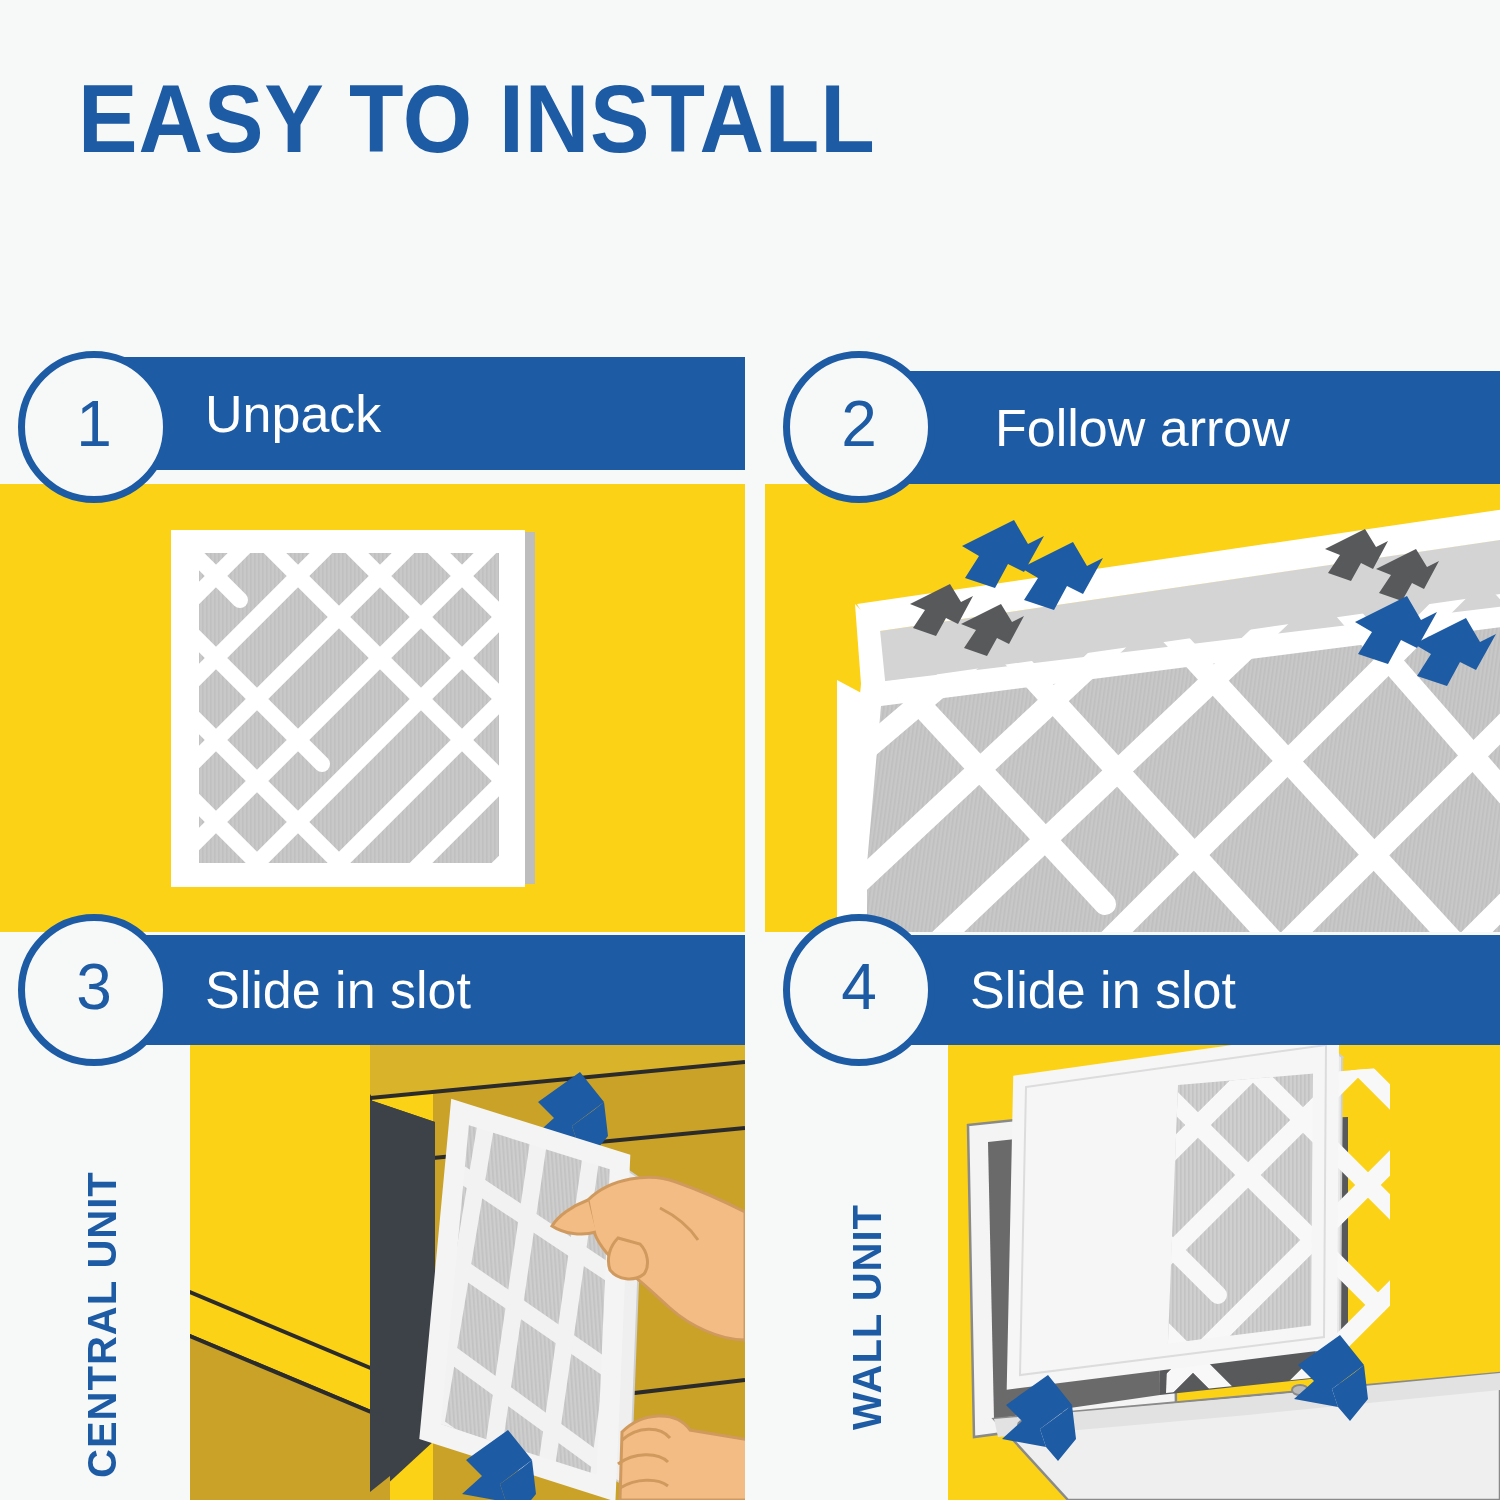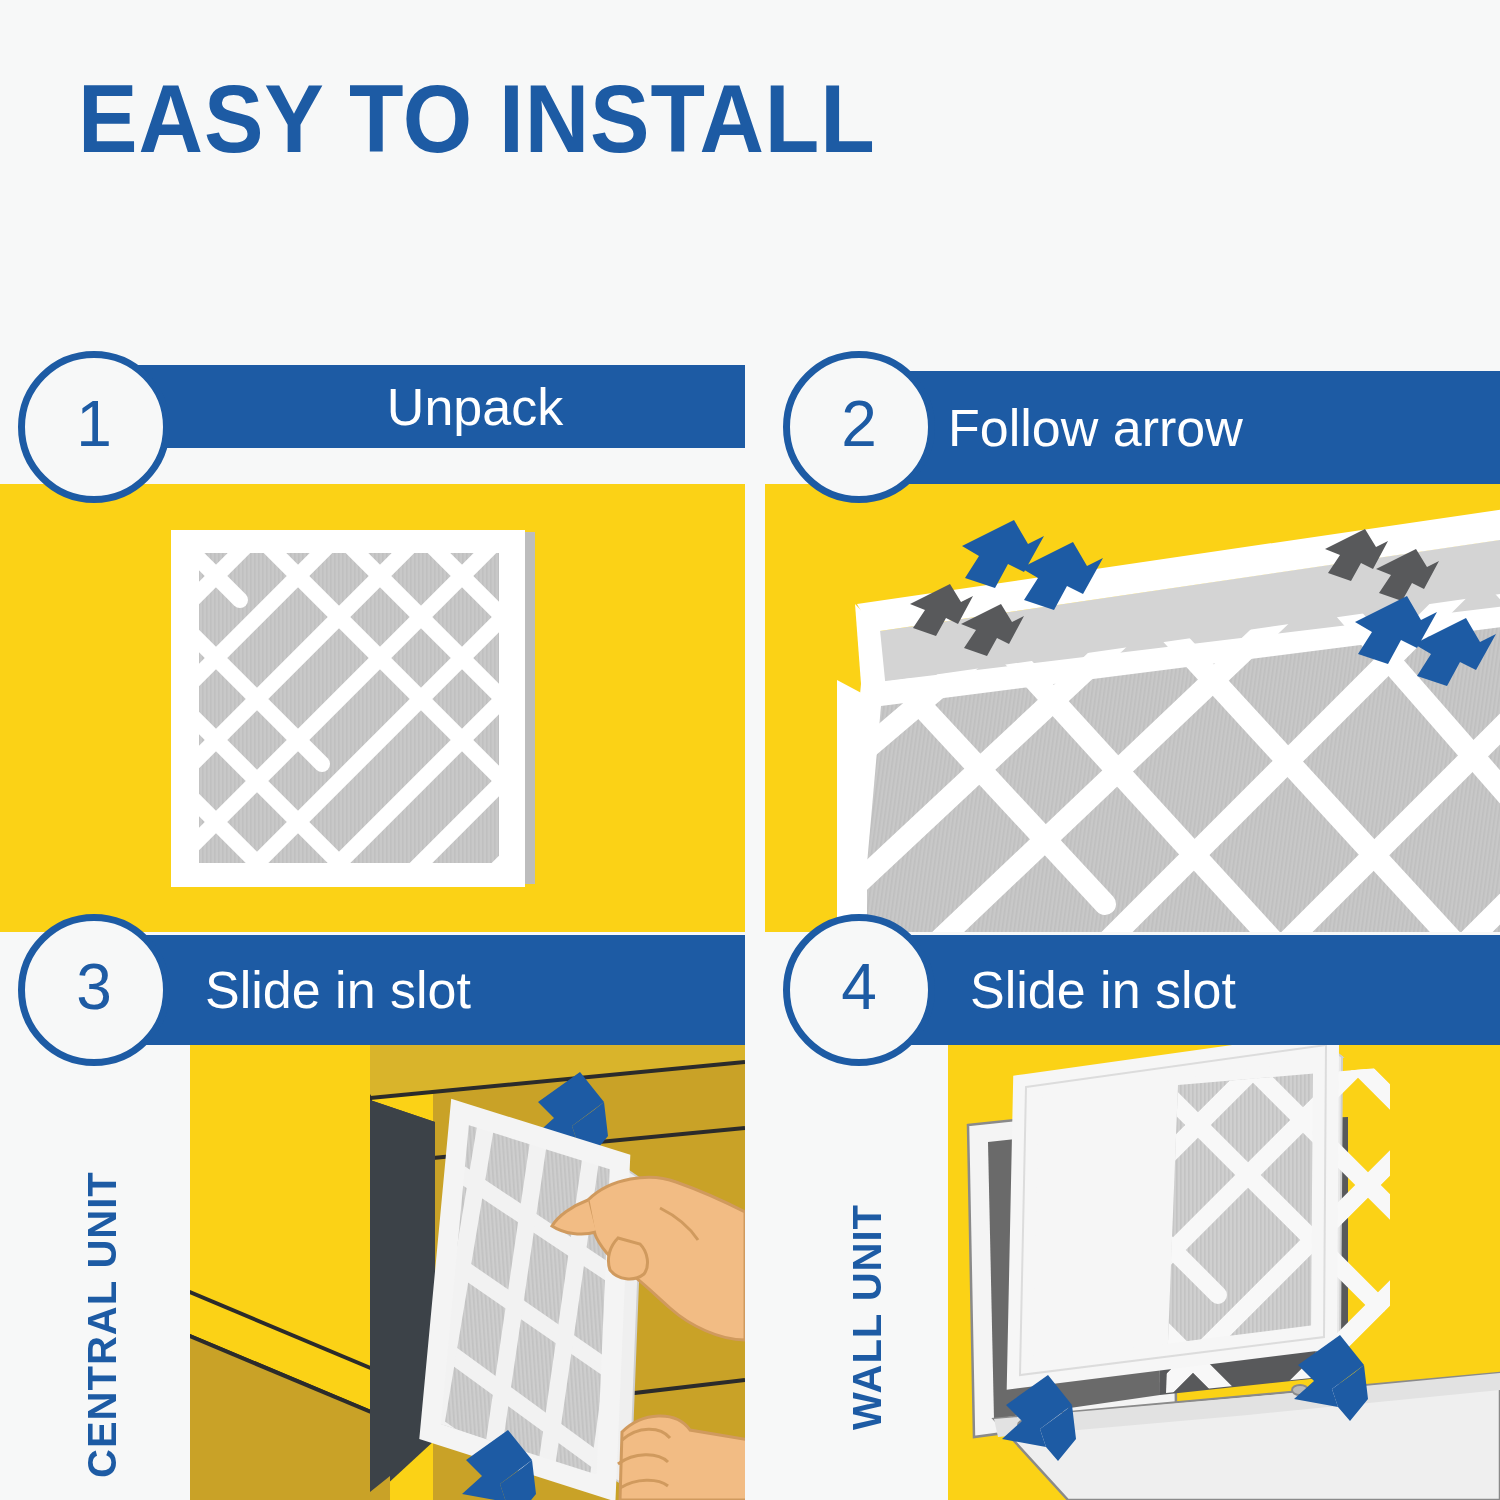--- a/index.html
+++ b/index.html
@@ -133,21 +133,21 @@
           <path d="M186 -60 L 480 234"></path>
             <path d="M268 -60 L 480 152"></path>
           <path d="M350 -60 L 480 70"></path>
         </g>
 
         <rect x="20" y="14" width="318" height="328" fill="none" stroke="#FFFFFF" stroke-width="18"></rect>
         <rect x="4" y="2" width="348" height="352" fill="none" stroke="#FFFFFF" stroke-width="6"></rect>
       </svg>
     </div>
 
-    <div class="stepbar" style="left:110px;top:365px;width:635px;height:83px;justify-content:center;">
+    <div class="stepbar" style="left:110px;top:357px;width:635px;height:113px;">
       <span class="label" style="margin-left:95px;">Unpack</span>
     </div>
     <div class="stepcircle" style="left:18px;top:351px;width:152px;height:152px;">
       <span>1</span>
     </div>
   </div>
 
   <div class="panel">
 
     <div class="yellowfill" style="left:765px;top:484px;width:735px;height:448px;"></div>
@@ -209,21 +209,21 @@
         </g>
 
         <g fill="#1D5BA4">
           <polygon points="590,138 642,112 656,136 672,128 652,164 636,156 623,180 593,170 607,148"></polygon>
           <polygon points="649,160 701,134 715,158 731,150 711,186 695,178 682,202 652,192 666,170"></polygon>
         </g>
       </svg>
     </div>
 
     <div class="stepbar" style="left:875px;top:371px;width:625px;height:113px;">
-      <span class="label" style="margin-left:73px;">Follow arrow</span>
+      <span class="label" style="margin-left:120px;">Follow arrow</span>
     </div>
     <div class="stepcircle" style="left:783px;top:351px;width:152px;height:152px;">
       <span>2</span>
     </div>
   </div>
 
   <div class="panel">
 
     <div class="svgwrap" style="left:190px;top:1040px;width:555px;height:460px;overflow:hidden;">
       <svg width="555" height="460" viewBox="0 0 555 460">

